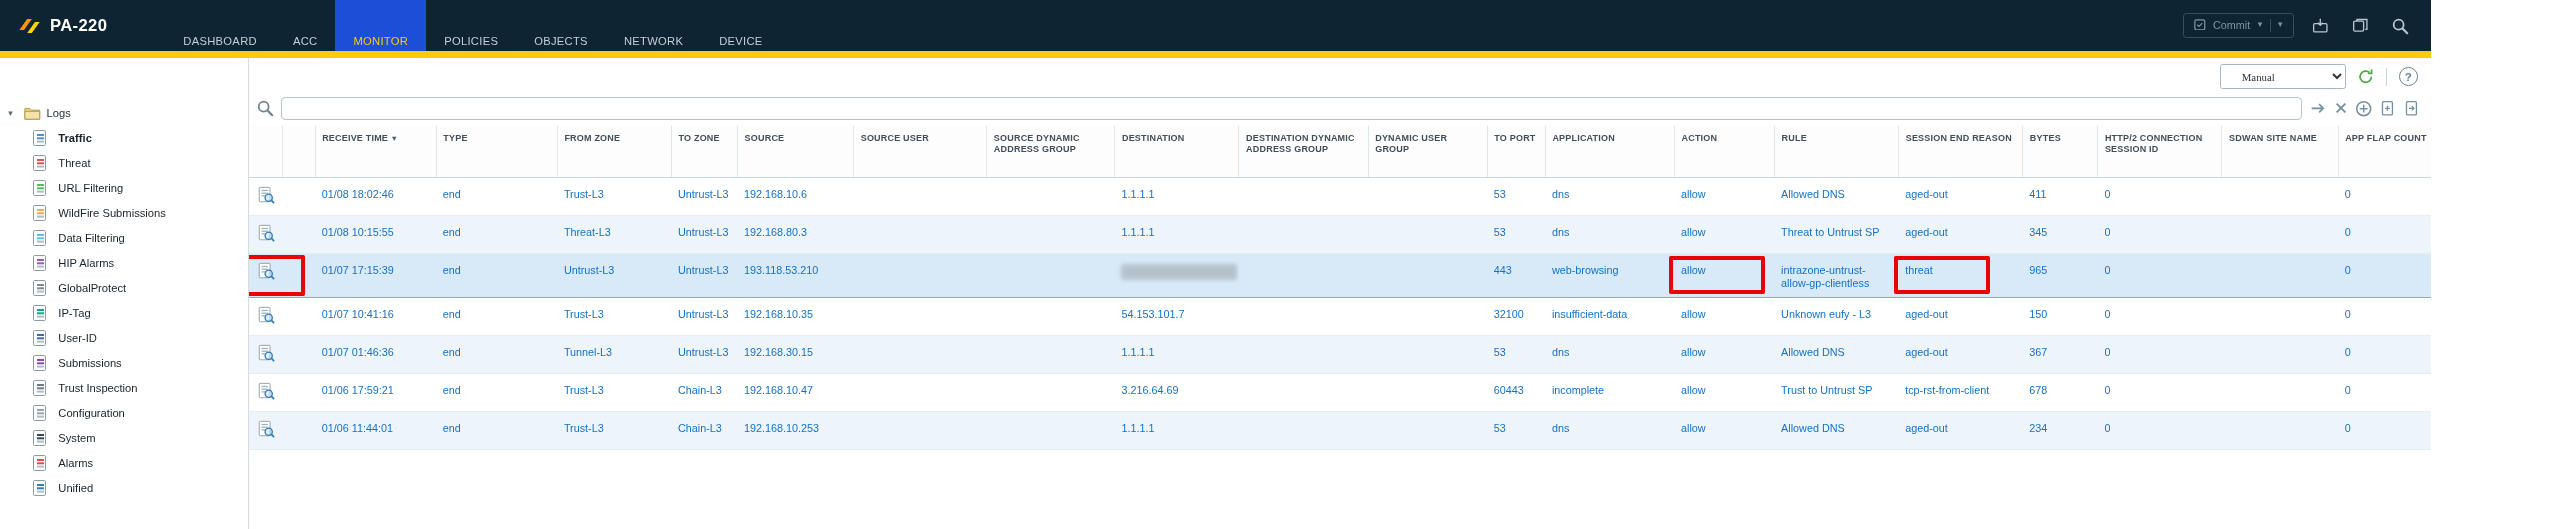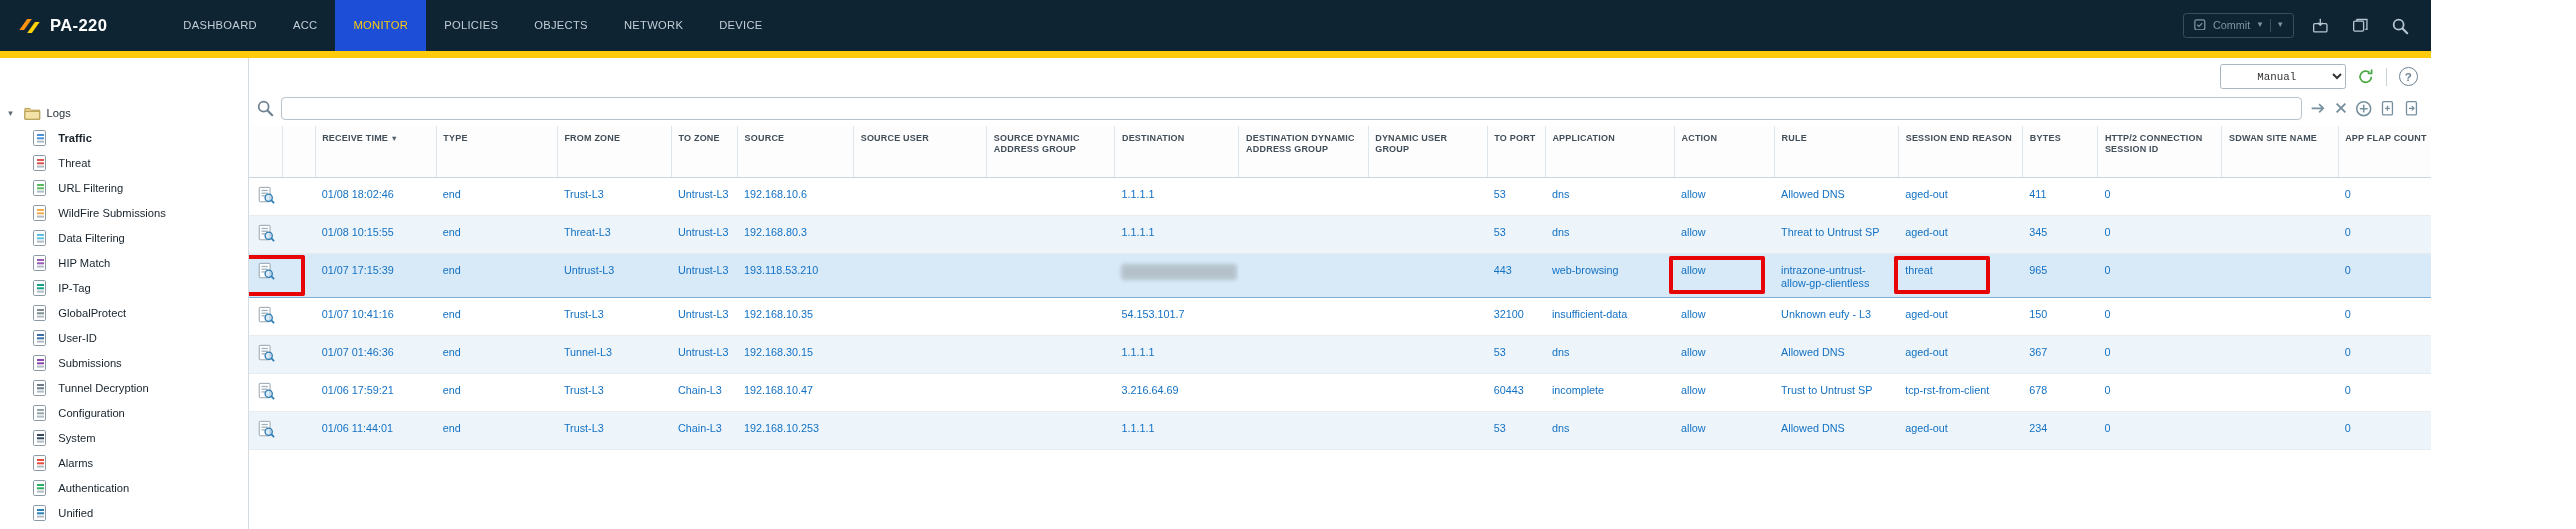--- a/index.html
+++ b/index.html
@@ -6,21 +6,21 @@
   html,body { width:2576px; height:529px; overflow:hidden; background:#fff;
     font-family:"Liberation Sans", sans-serif; }
   .page { width:2431px; height:529px; display:flex; flex-direction:column; }
 
   
   .topbar { height:51px; background:#0e2433; display:flex; align-items:center;
     padding:0 18px 0 16.6px; flex-shrink:0; }
   .brand { display:flex; align-items:center; gap:8.3px; color:#fff; font-size:16.6px;
     font-weight:bold; letter-spacing:0.4px; }
   .mainnav { display:flex; margin-left:58px; height:51px; }
-  .nav-item { padding:0 18px; line-height:51px; font-size:11.2px; color:#c3cfd8;
+  .nav-item { padding:16px 18px; line-height:51px; font-size:11.2px; color:#c3cfd8;
     cursor:pointer; letter-spacing:0.3px; }
   .nav-item.active { background:#1d4ed8; color:#fdca0c; }
   .topbar-right { margin-left:auto; display:flex; align-items:center; gap:13.3px; }
   .commit-btn { display:flex; align-items:flex-start; gap:7.5px; border:0.8px solid #355062;
     border-radius:3.3px; padding:5px 10px; color:#7e94a4; font-size:10.8px; cursor:pointer; }
   .commit-btn .vsep { width:0.8px; height:13.3px; background:#355062; }
   .caret { font-size:9px; color:#7e94a4; }
   .icon-btn { width:26.5px; height:26.5px; display:flex; align-items:center;
     justify-content:center; color:#b6c5cf; cursor:pointer; }
 
@@ -40,21 +40,21 @@
     background:#fff; position:relative; flex-shrink:0; }
   .doc-icon::before { content:''; position:absolute; left:2.5px; top:3.3px; width:7.5px;
     height:1.7px; background:var(--acc,#8b9aa5);
     box-shadow:0 3.3px 0 0 var(--acc,#8b9aa5), 0 6.6px 0 0 #b0bcc5; }
 
   .content { flex:1; display:flex; flex-direction:column; background:#fff; min-width:0; }
   .content-toolbar { height:38px; display:flex; align-items:center;
     justify-content:flex-end; gap:11.6px; padding:0 13.3px; flex-shrink:0; }
   .refresh-select { height:25px; width:126px; font-size:10.8px; border:0.8px solid #a7b6c0;
     border-radius:2.5px; color:#333; background:#fff; padding:0 17px;
-    font-family:Liberation Mono, monospace;text-align:center; }
+    font-family:Liberation Serif, serif; }
   .tool-icon { color:#5f7683; display:flex; align-items:center; cursor:pointer; }
   .toolbar-sep { width:0.8px; height:18px; background:#c9d3da; }
   .help-icon { width:19px; height:19px; border:1.7px solid #6d8292; border-radius:50%;
     color:#6d8292; font-weight:bold; font-size:11.6px; display:flex; align-items:center;
     justify-content:center; cursor:pointer; }
 
   .filter-row { display:flex; align-items:center; gap:7.5px; padding:1.7px 10px 6.6px 6.6px;
     flex-shrink:0; }
   .filter-magnifier { color:#6d8292; display:flex; cursor:pointer; }
   .filter-input { flex:1; height:22.4px; border:0.8px solid #b6c3cc; border-radius:4.1px;
@@ -171,57 +171,53 @@
           <div class="tree-item">
             <span class="doc-icon" style="--acc: #f0ad4e;"></span>
             <span class="tree-label">WildFire Submissions</span>
           </div>
           <div class="tree-item">
             <span class="doc-icon" style="--acc: #5bc0de;"></span>
             <span class="tree-label">Data Filtering</span>
           </div>
           <div class="tree-item">
             <span class="doc-icon" style="--acc: #9b59b6;"></span>
-            <span class="tree-label">HIP Match</span>
+            <span class="tree-label">HIP Alarms</span>
+          </div>
+          <div class="tree-item">
+            <span class="doc-icon" style="--acc: #7f8c8d;"></span>
+            <span class="tree-label">GlobalProtect</span>
           </div>
           <div class="tree-item">
             <span class="doc-icon" style="--acc: #16a085;"></span>
             <span class="tree-label">IP-Tag</span>
           </div>
           <div class="tree-item">
-            <span class="doc-icon" style="--acc: #7f8c8d;"></span>
-            <span class="tree-label">GlobalProtect</span>
-          </div>
-          <div class="tree-item">
             <span class="doc-icon" style="--acc: #3a6ea5;"></span>
             <span class="tree-label">User-ID</span>
           </div>
           <div class="tree-item">
             <span class="doc-icon" style="--acc: #8e44ad;"></span>
             <span class="tree-label">Submissions</span>
           </div>
           <div class="tree-item">
             <span class="doc-icon" style="--acc: #6c7a89;"></span>
-            <span class="tree-label">Tunnel Decryption</span>
+            <span class="tree-label">Trust Inspection</span>
           </div>
           <div class="tree-item">
             <span class="doc-icon" style="--acc: #95a5a6;"></span>
             <span class="tree-label">Configuration</span>
           </div>
           <div class="tree-item">
             <span class="doc-icon" style="--acc: #34495e;"></span>
             <span class="tree-label">System</span>
           </div>
           <div class="tree-item">
             <span class="doc-icon" style="--acc: #e74c3c;"></span>
             <span class="tree-label">Alarms</span>
-          </div>
-          <div class="tree-item">
-            <span class="doc-icon" style="--acc: #27ae60;"></span>
-            <span class="tree-label">Authentication</span>
           </div>
           <div class="tree-item">
             <span class="doc-icon" style="--acc: #2980b9;"></span>
             <span class="tree-label">Unified</span>
           </div>
         </div>
       <div class="tree-item">
         
       </div>
     </aside>

